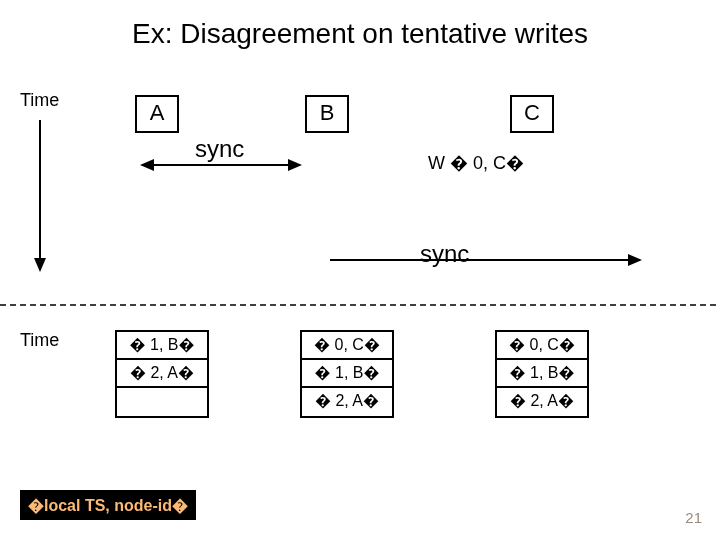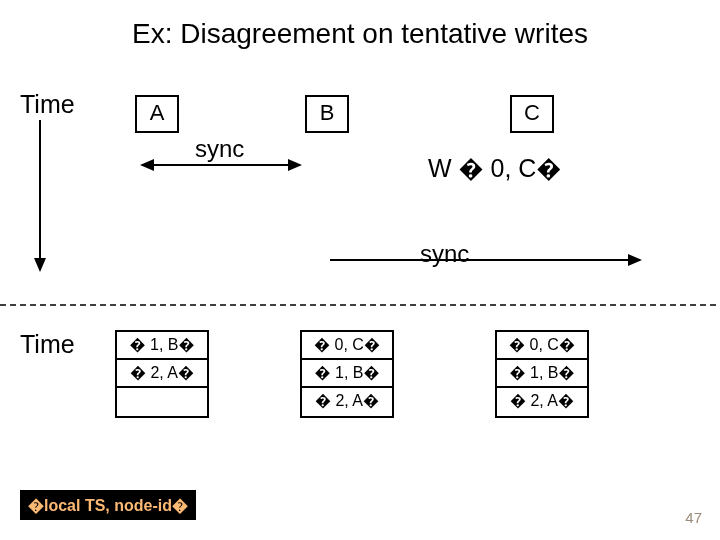--- a/index.html
+++ b/index.html
@@ -1,18 +1,18 @@
 <!DOCTYPE html>
 <html><head>
 <meta charset="utf-8">
 <style>
   html,body{margin:0;padding:0;width:720px;height:540px;background:#fff;font-family:Arial,Helvetica,sans-serif;color:#000}
   .slide{position:relative;width:720px;height:540px}
   .title{position:absolute;left:0;right:0;top:18px;text-align:center;font-size:28px}
-  .lbl{position:absolute;font-size:25px}
+  .lbl{position:absolute;font-size:18px}
   .small{font-size:24px}
   .box{position:absolute;border:2px solid #000;background:#fff;text-align:center;font-size:22px}
   .nodebox{width:40px;height:34px;line-height:32px}
   .cell{width:90px;height:28px;line-height:26px;font-size:16px}
   .callout{position:absolute;background:#000;color:#fdba74;font-size:16px;font-weight:bold;padding:4px 8px}
   .pagenum{position:absolute;right:18px;bottom:14px;font-size:15px;color:#9a8b7a}
   svg{position:absolute;left:0;top:0;pointer-events:none}
 </style>
 </head>
 <body>
@@ -58,15 +58,15 @@
 <div class="box cell" style="left:300px;top:330px">� 0, C�</div>
 <div class="box cell" style="left:300px;top:358px">� 1, B�</div>
 <div class="box cell" style="left:300px;top:386px">� 2, A�</div>
 
 <div class="box cell" style="left:495px;top:330px">� 0, C�</div>
 <div class="box cell" style="left:495px;top:358px">� 1, B�</div>
 <div class="box cell" style="left:495px;top:386px">� 2, A�</div>
 
 <div class="callout" style="left:20px;bottom:20px">�local TS, node-id�</div>
 
-<div class="pagenum">47</div>
+<div class="pagenum">21</div>
 
 </div>
 
 </body></html>

